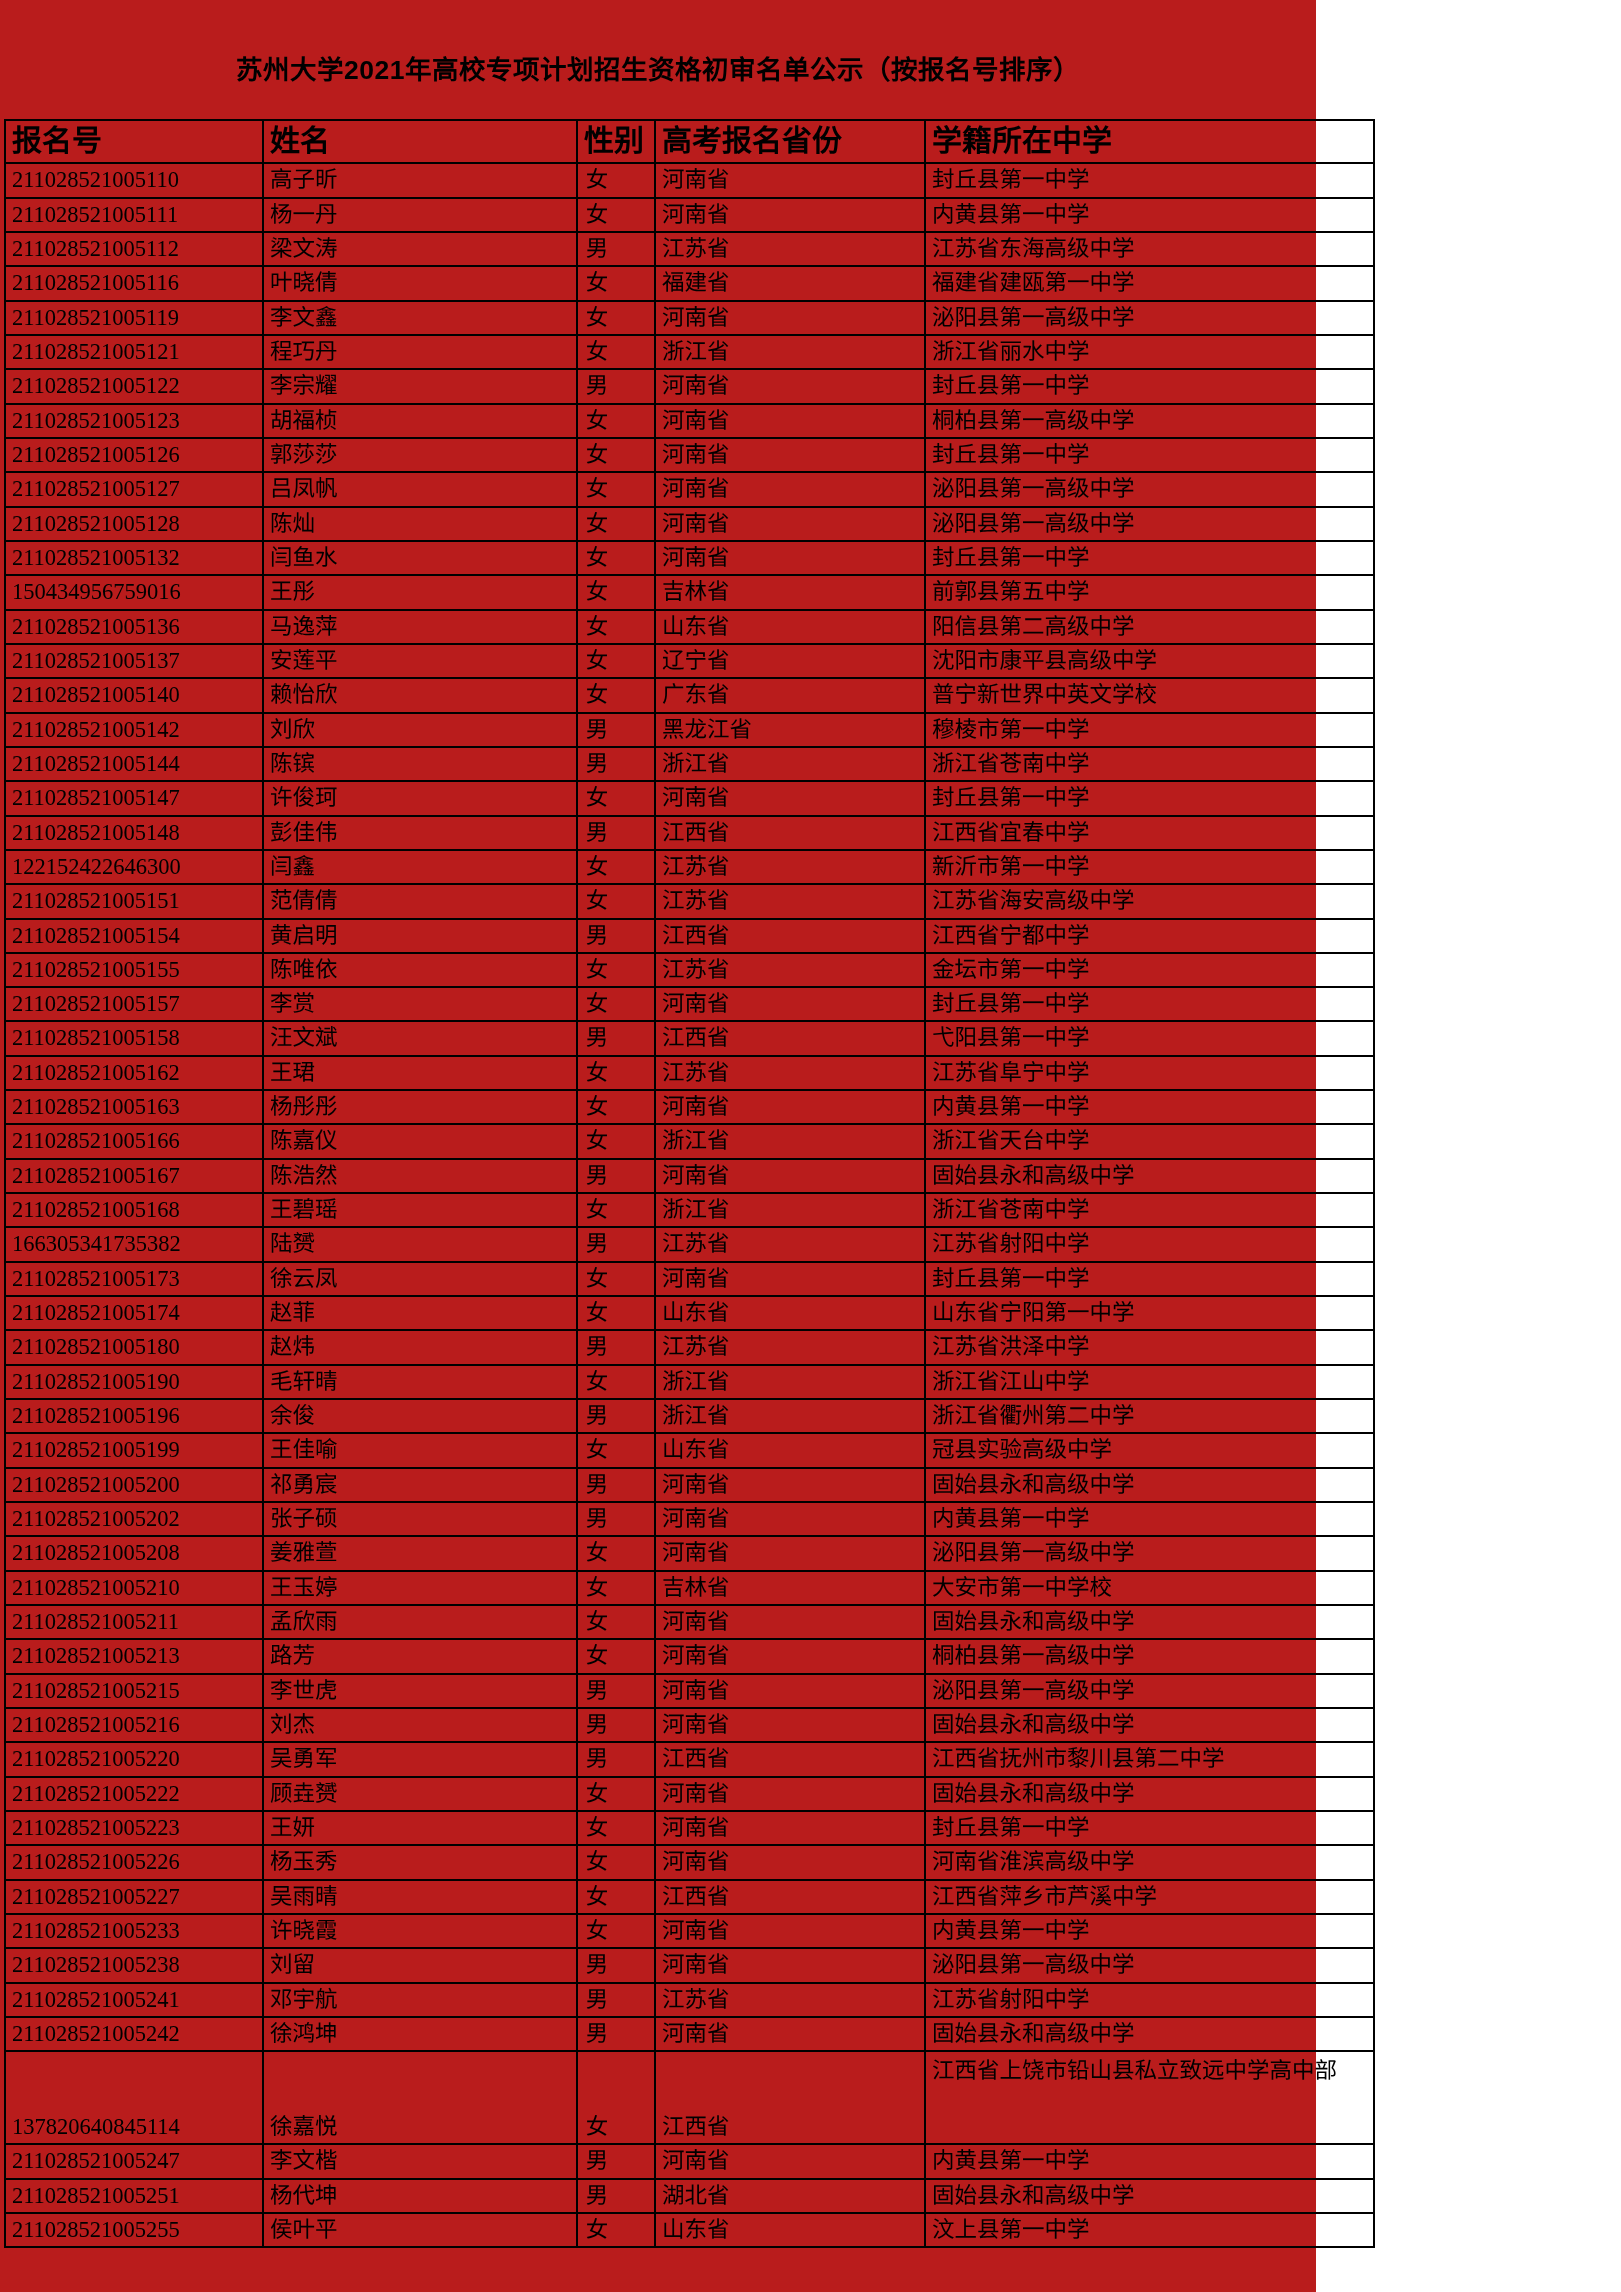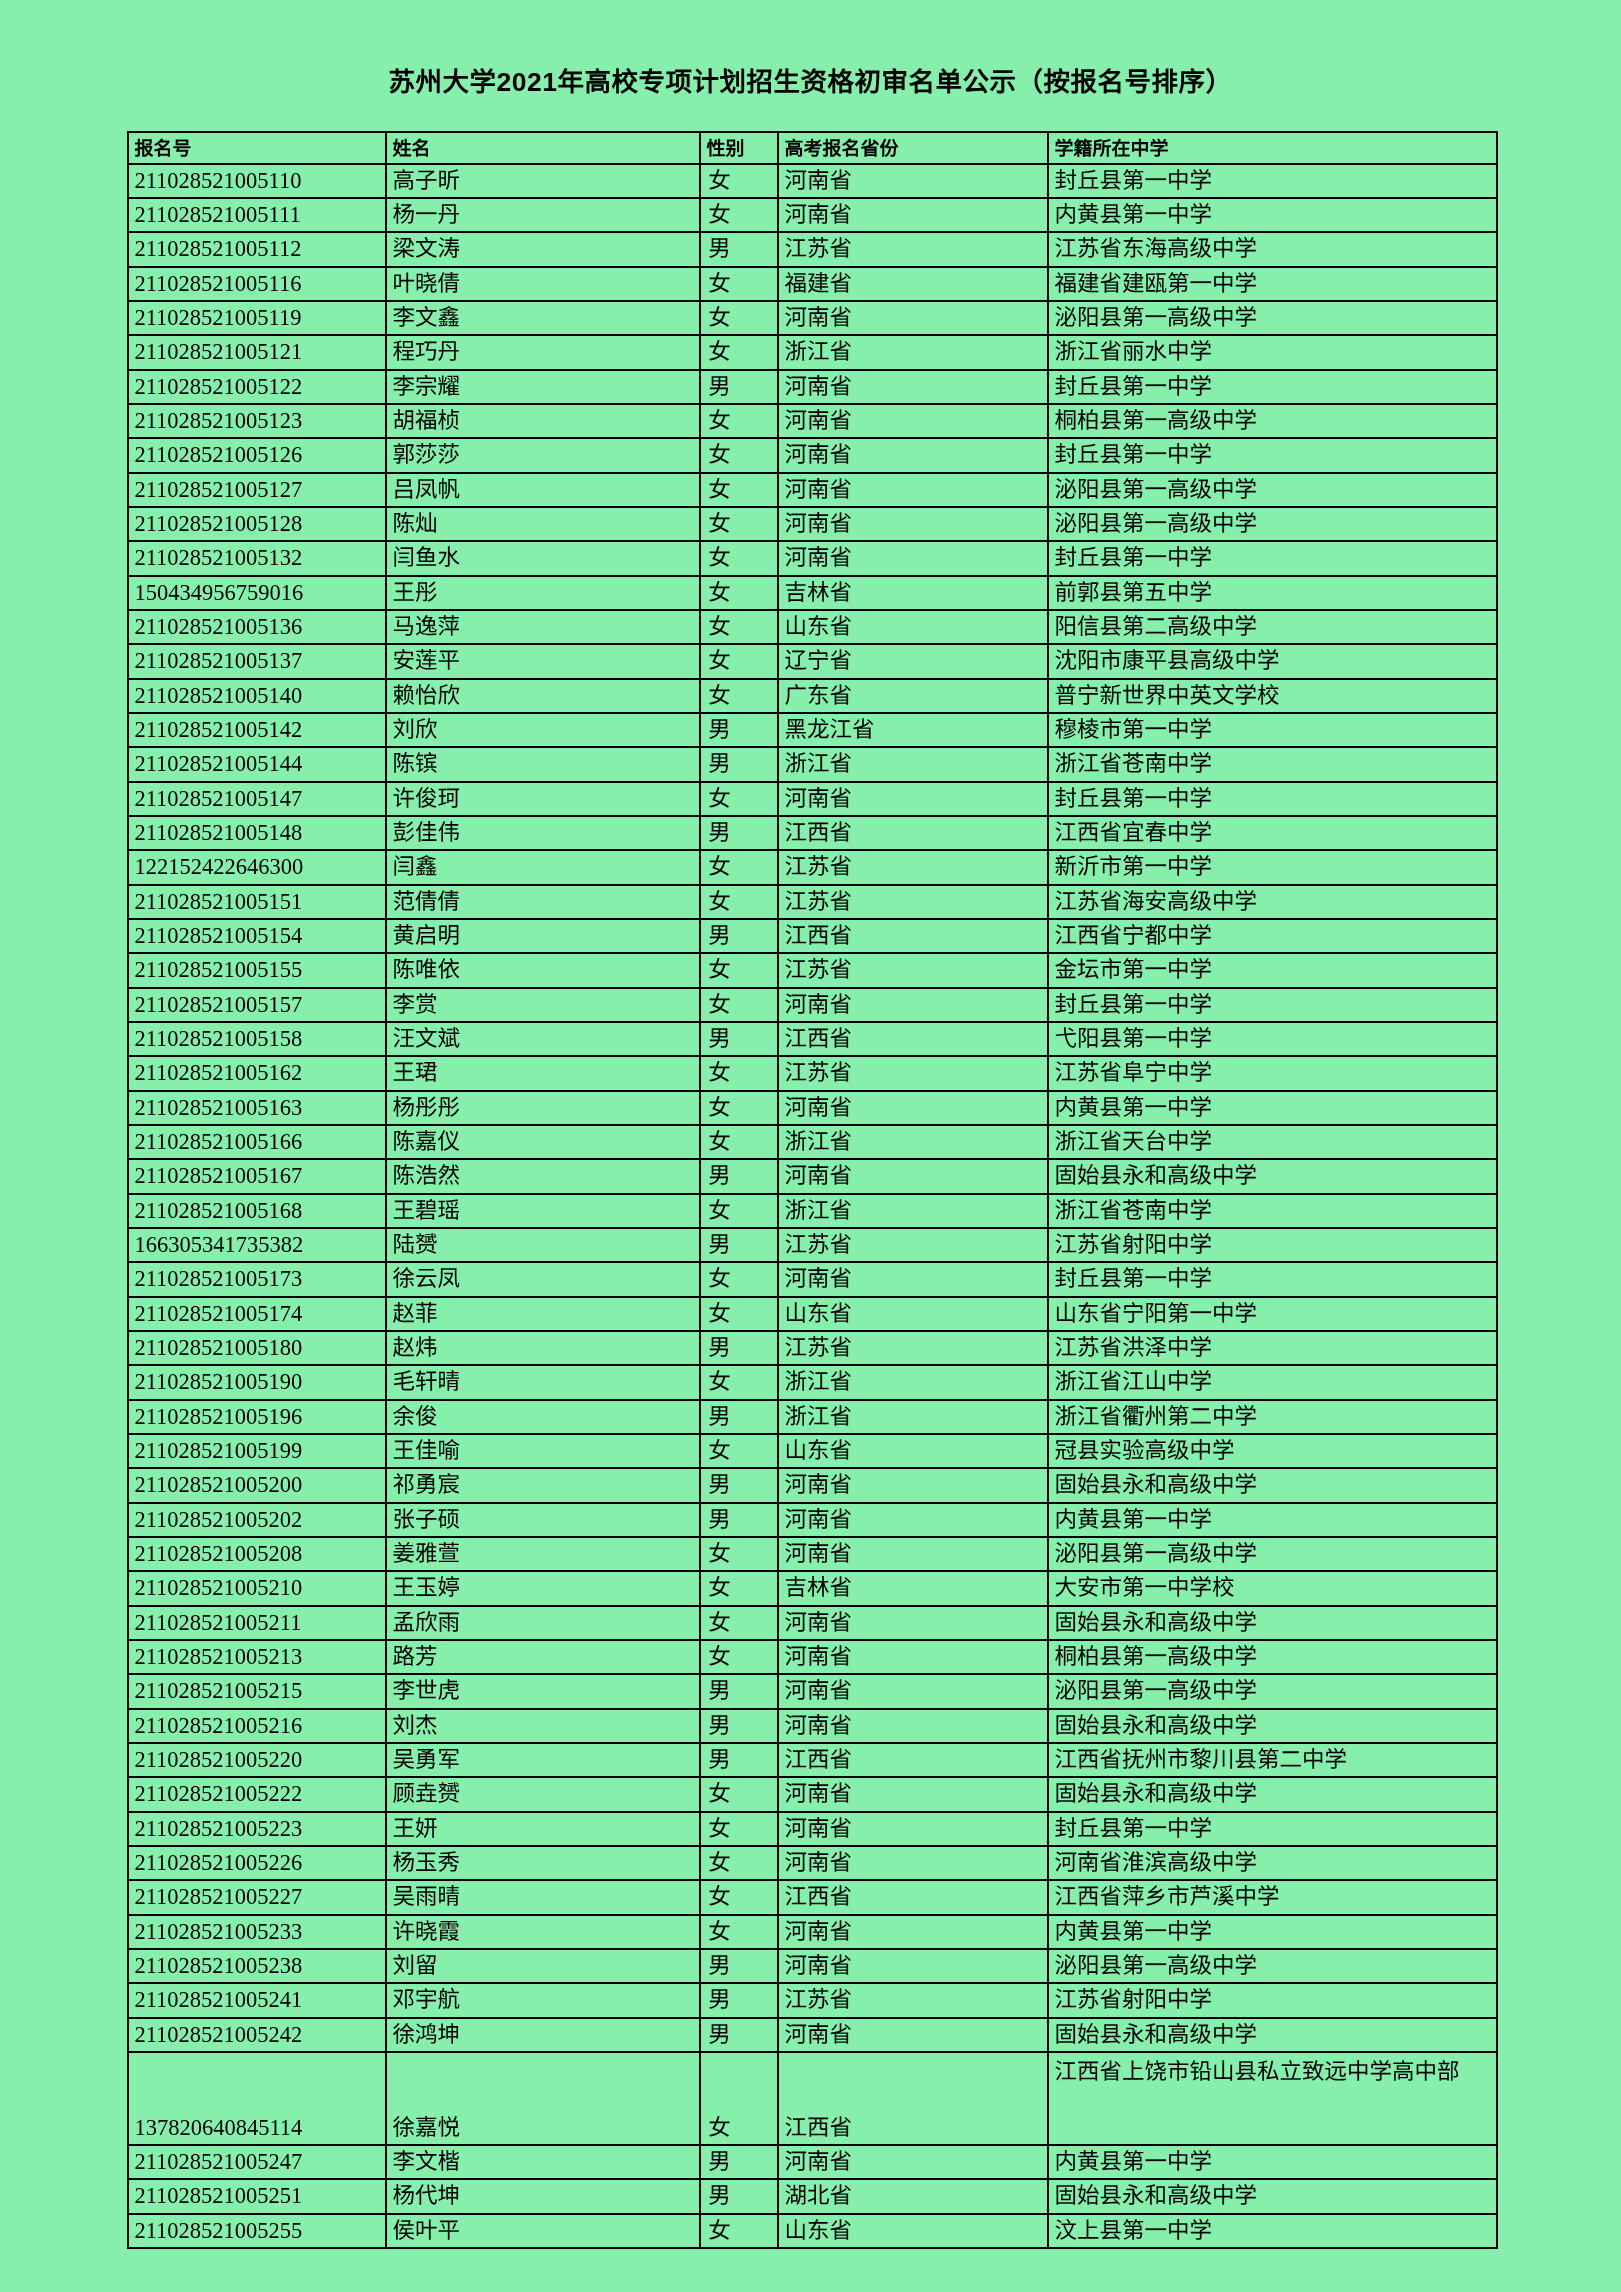--- a/index.html
+++ b/index.html
@@ -10,26 +10,26 @@
   }
   body {
     width: 1621px;
     height: 2293px;
     font-family: "Liberation Serif", "DejaVu Serif", serif;
     color: #000000;
     position: relative;
     overflow: hidden;
   }
   .page {
-    width: 1621px;
+    width: 1316px;
     height: 2293px;
     box-sizing: border-box;
-    padding: 16px;
+    padding: 4px;
     position: relative;
-    background: #86efac;
+    background: #b91c1c;
   }
   .doc-title {
     text-align: center;
     font-size: 26.5px;
     font-weight: bold;
     letter-spacing: 0.5px;
     padding-top: 51px;
     padding-bottom: 0;
     line-height: 1.2;
     font-family: "Liberation Sans", "DejaVu Sans", sans-serif;
@@ -60,21 +60,21 @@
     vertical-align: bottom;
     height: 32px;
     box-sizing: border-box;
     text-align: left;
     white-space: normal;
     word-break: break-all;
   }
   table.roster thead th {
     font-weight: bold;
     font-family: "Liberation Sans", "DejaVu Sans", sans-serif;
-    font-size: 19px;
+    font-size: 30px;
     vertical-align: bottom;
     border-bottom: 2.9px solid #000;
     margin-left: 40px;
   }
   table.roster td.col-id {
     font-family: "Liberation Serif", "DejaVu Serif", serif;
     letter-spacing: 0px;
     white-space: nowrap;
   }
   table.roster td.col-sex {

